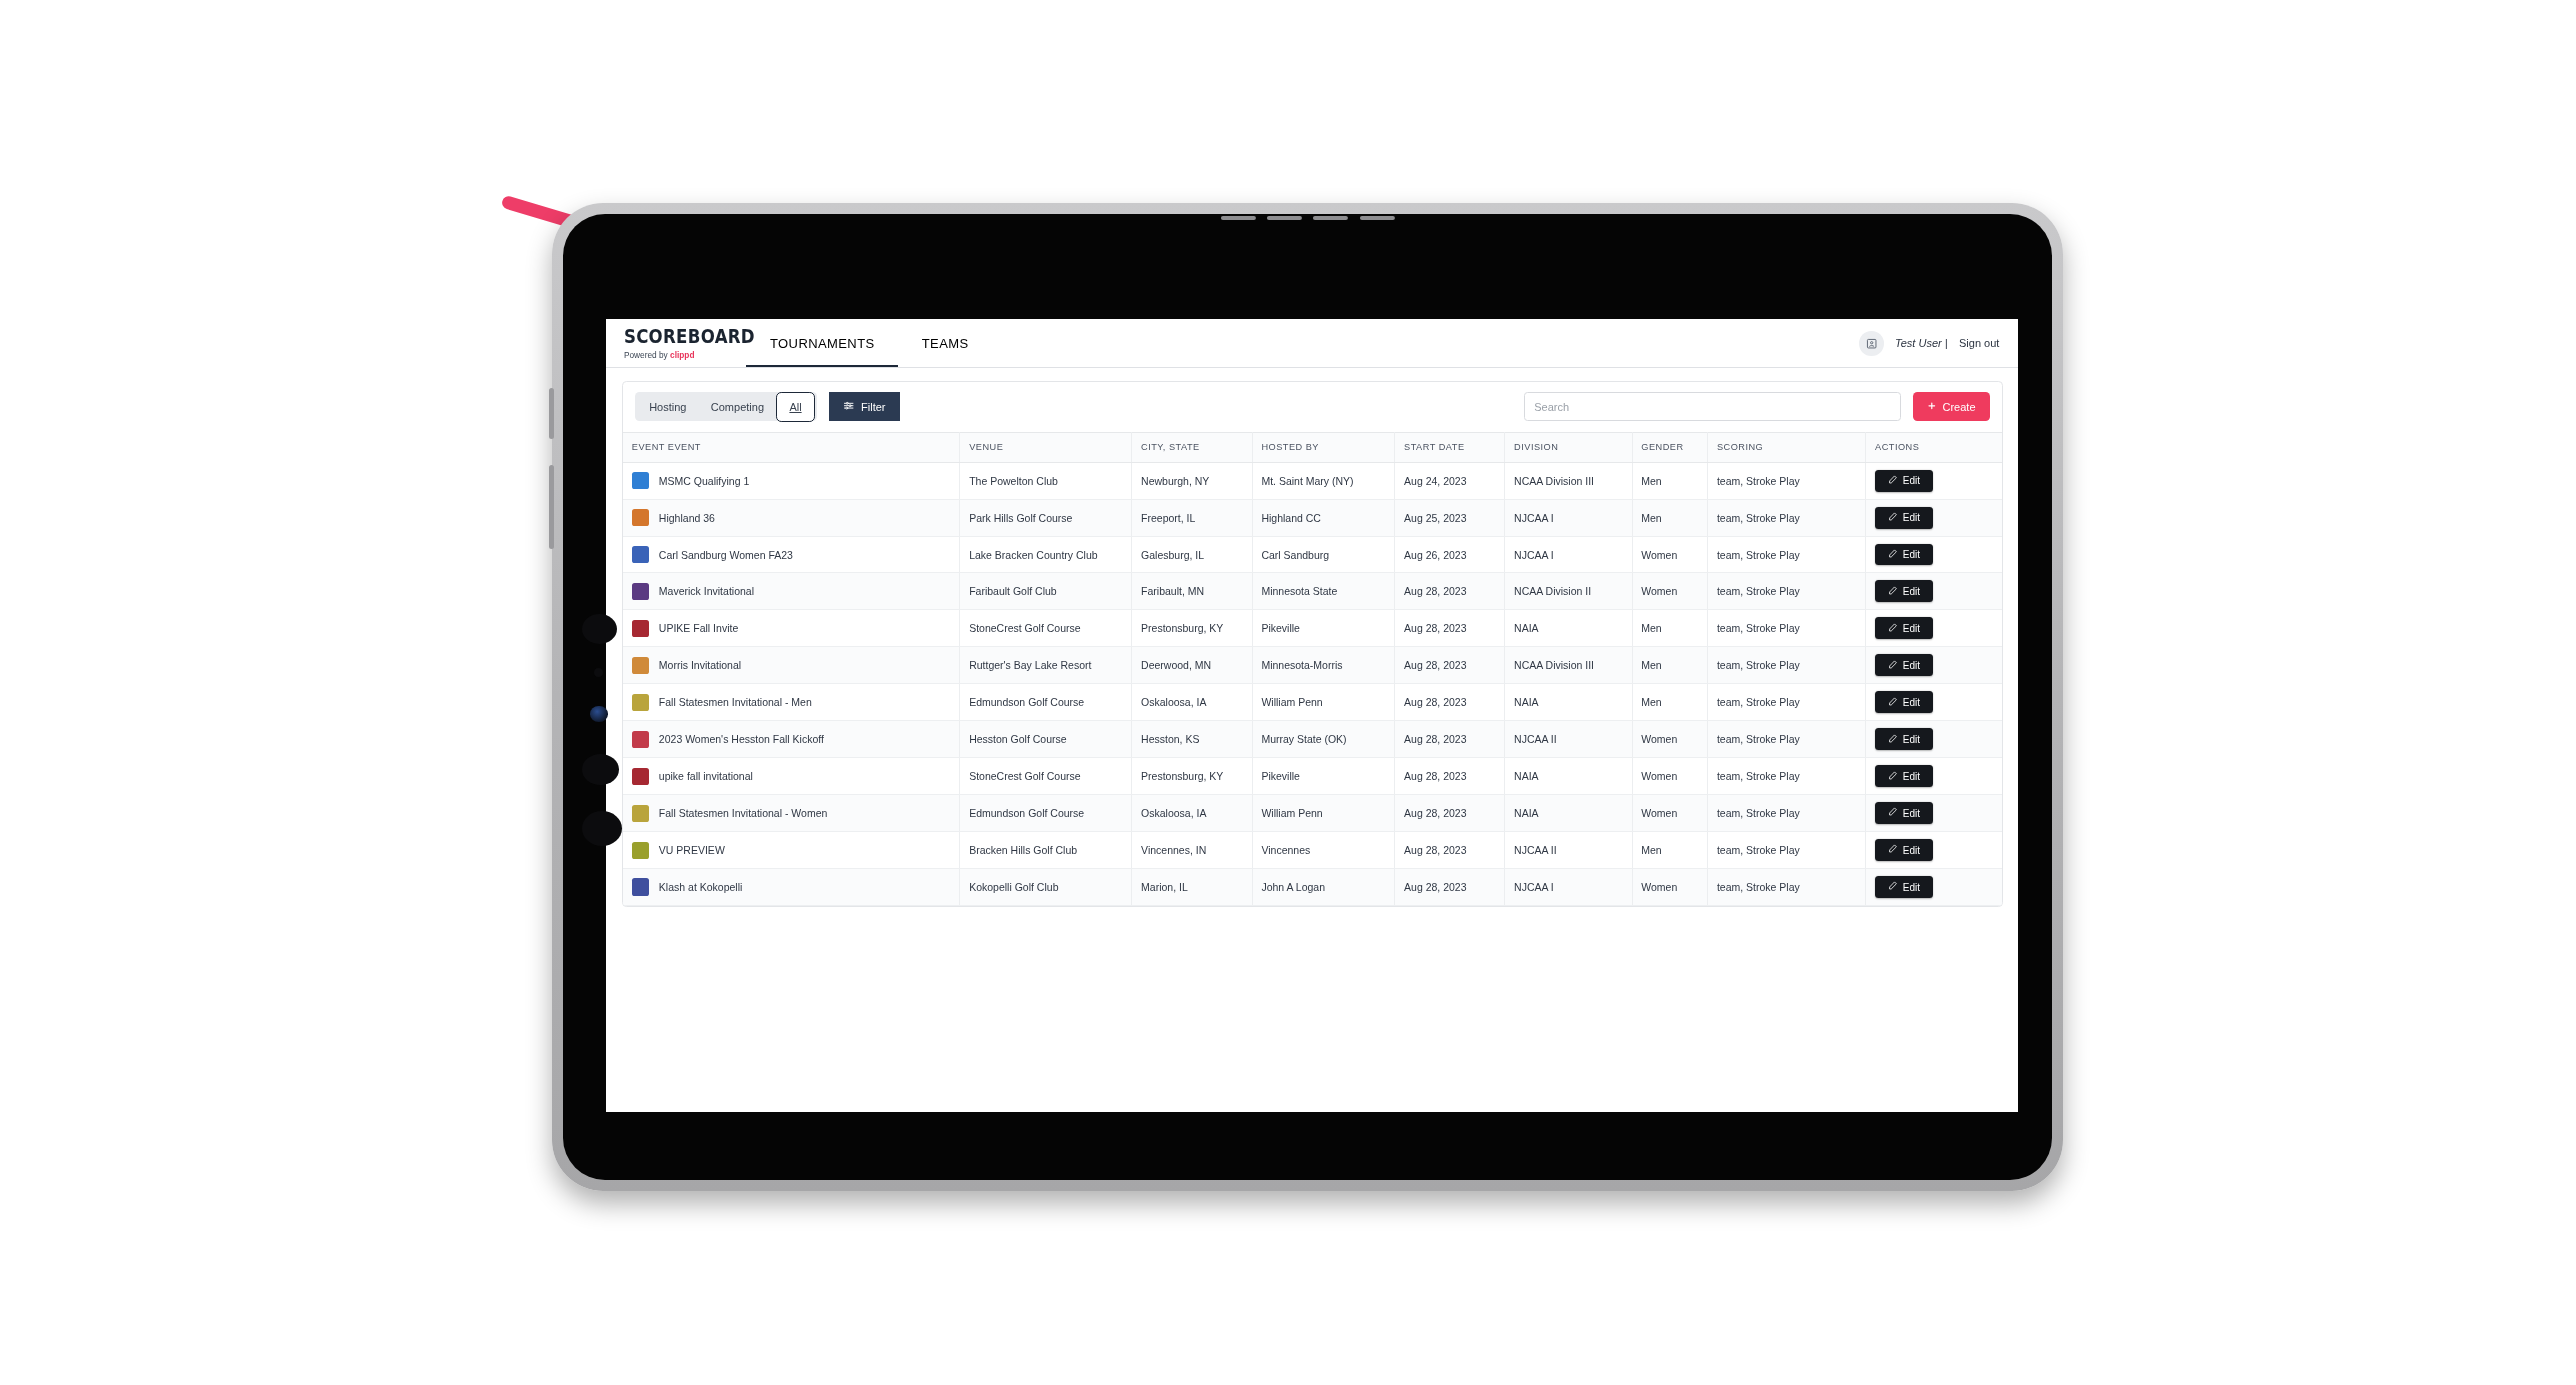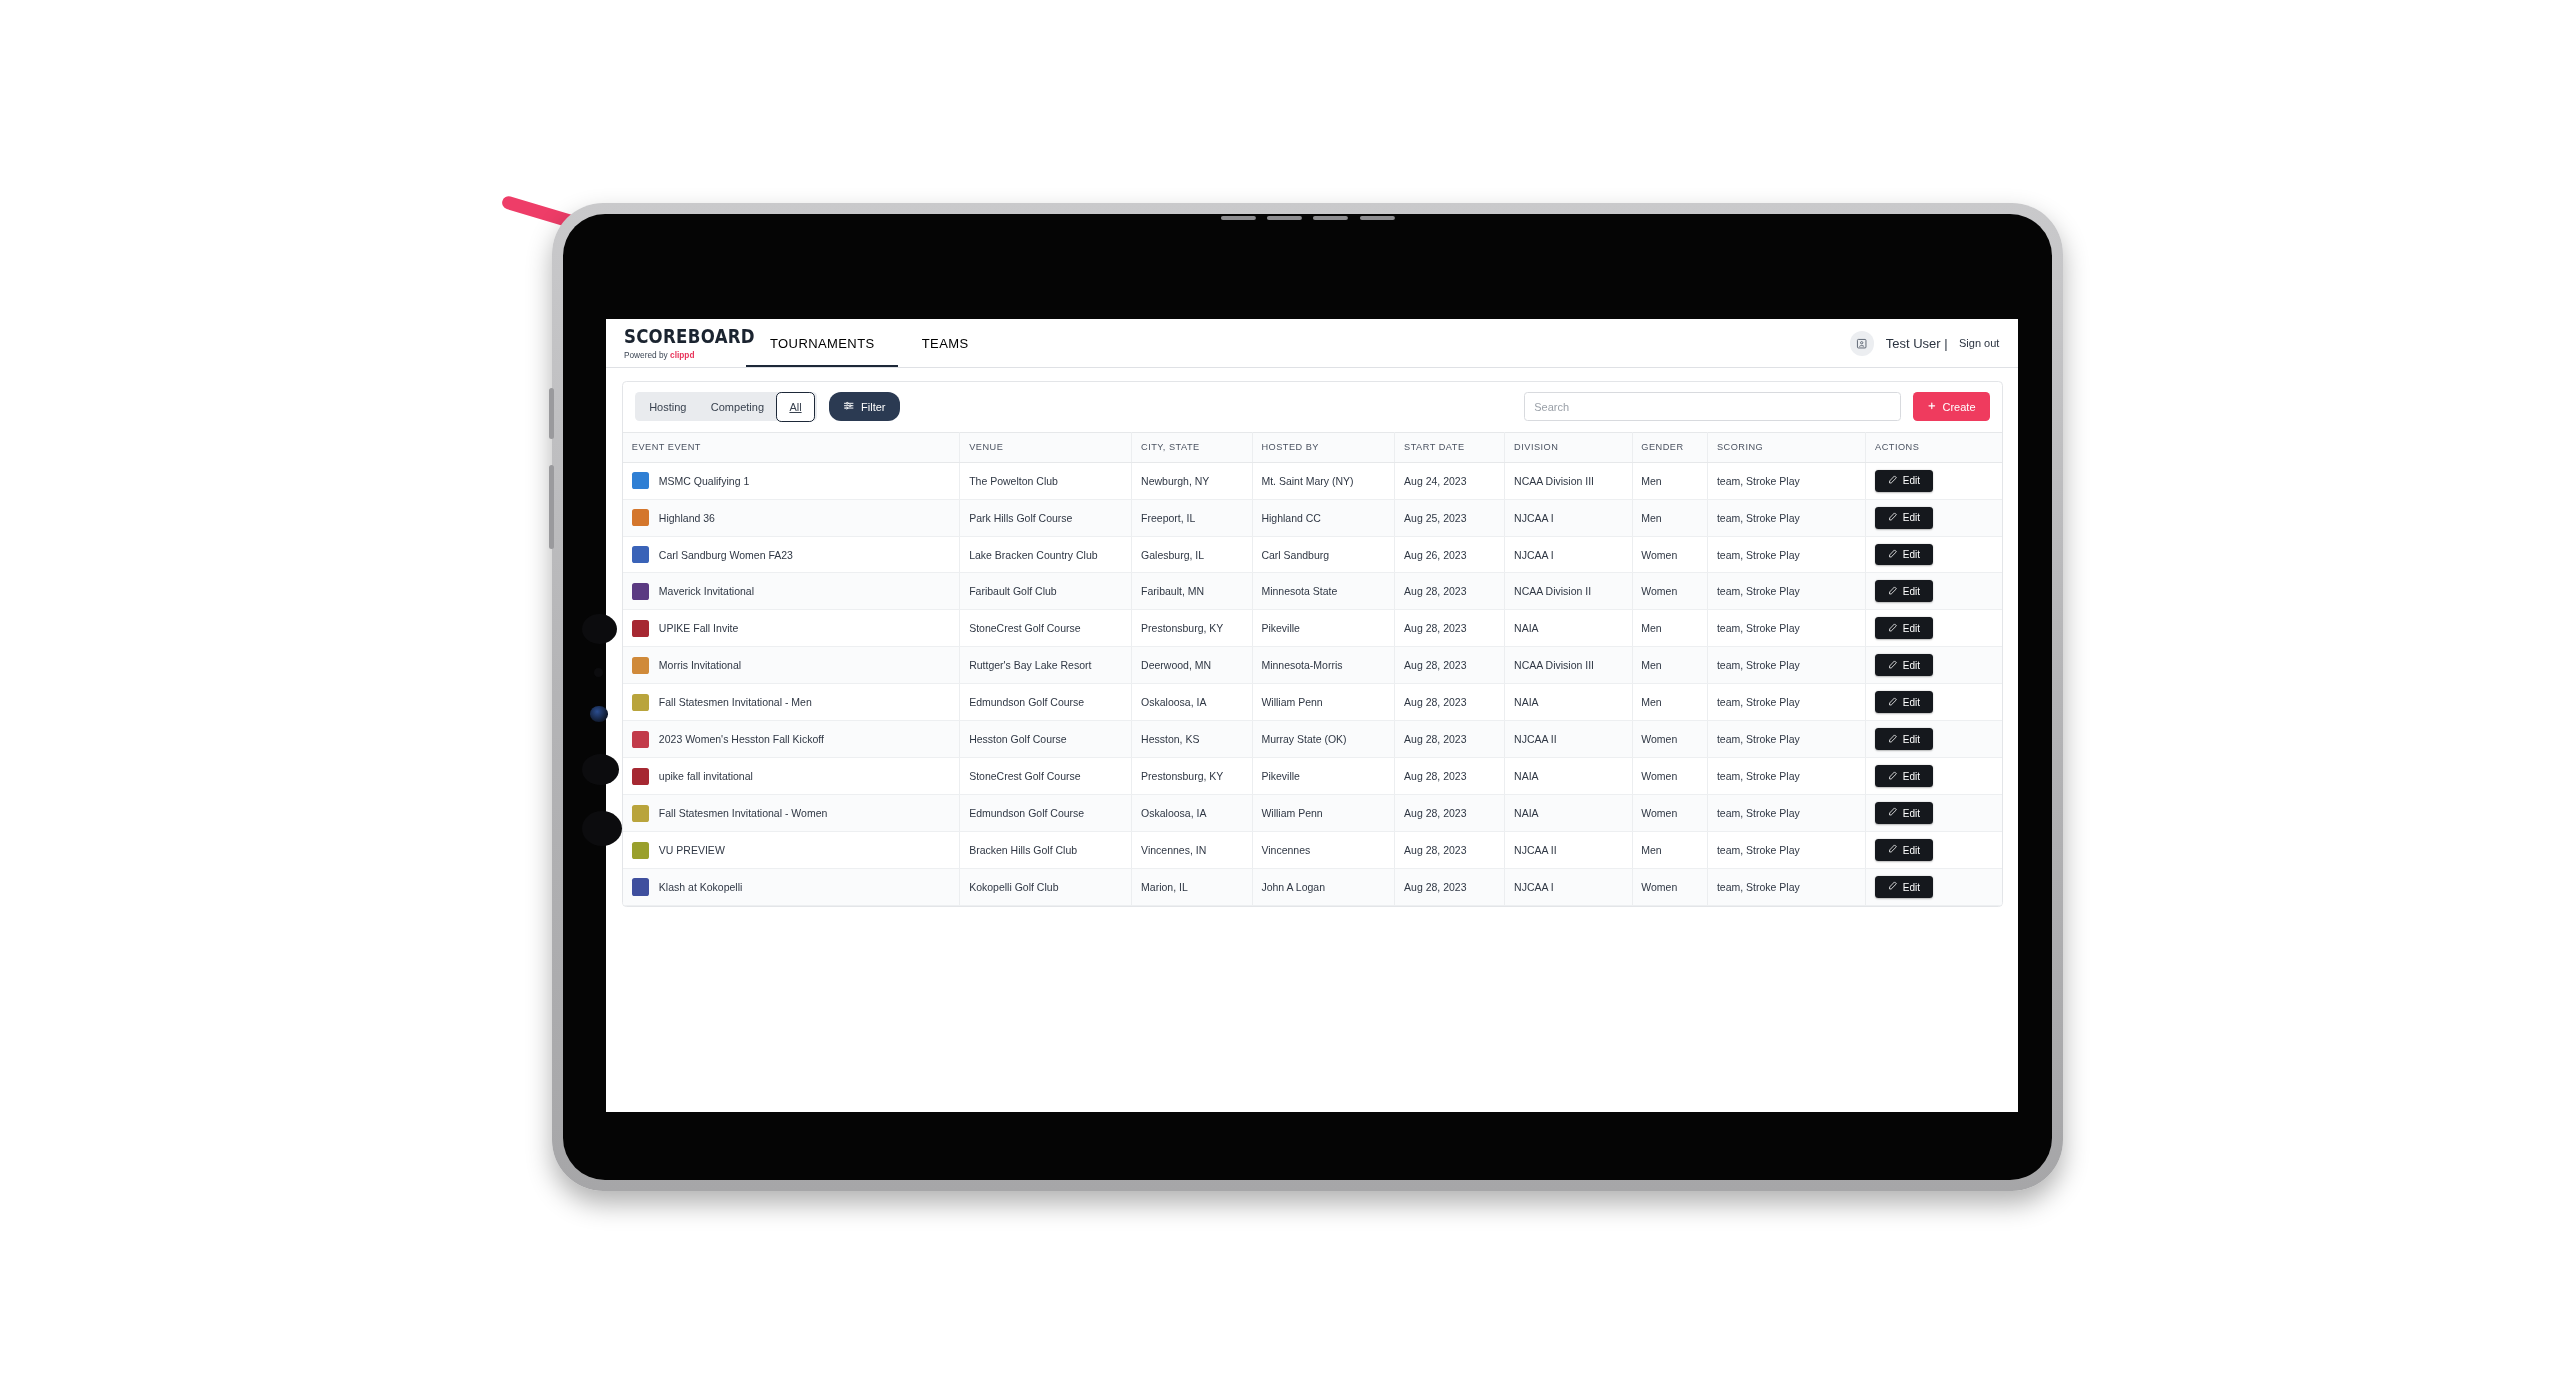--- a/index.html
+++ b/index.html
@@ -175,21 +175,21 @@
     align-items: center;
     gap: 11.4px;
     padding-right: 19px;
   }
   #avatar {
     width: 24.5px; height: 24.5px;
     border-radius: 50%;
     background: #eceef1;
     display: flex; align-items: center; justify-content: center;
   }
-  #userbox .uname { font-size: 13px; color: #2b3340; }
+  #userbox .uname { font-size: 11px; color: #2b3340; font-style: italic; }
   #userbox .signout { font-size: 11px; color: #2b3340; cursor: pointer; }
 
   
   #content {
     padding: 12.2px 15.7px 0 15.7px;
     background: #ffffff;
   }
   #card {
     border: 0.9px solid #e3e5e8;
     border-radius: 4.4px;
@@ -230,21 +230,21 @@
   }
   #filter-btn {
     display: flex;
     align-items: center;
     gap: 7px;
     background: #2b3a52;
     color: #ffffff;
     font-size: 11px;
     height: 29px;
     padding: 0 14px;
-    border-radius: 12px;
+    border-radius: 0;
     cursor: pointer;
   }
   #search-wrap { margin-left: auto; display: flex; align-items: center; gap: 12.2px; }
   #search-input {
     width: 377px;
     height: 29px;
     border: 0.9px solid #d8dade;
     border-radius: 3.5px;
     padding: 0 9.6px;
     font-size: 11px;

